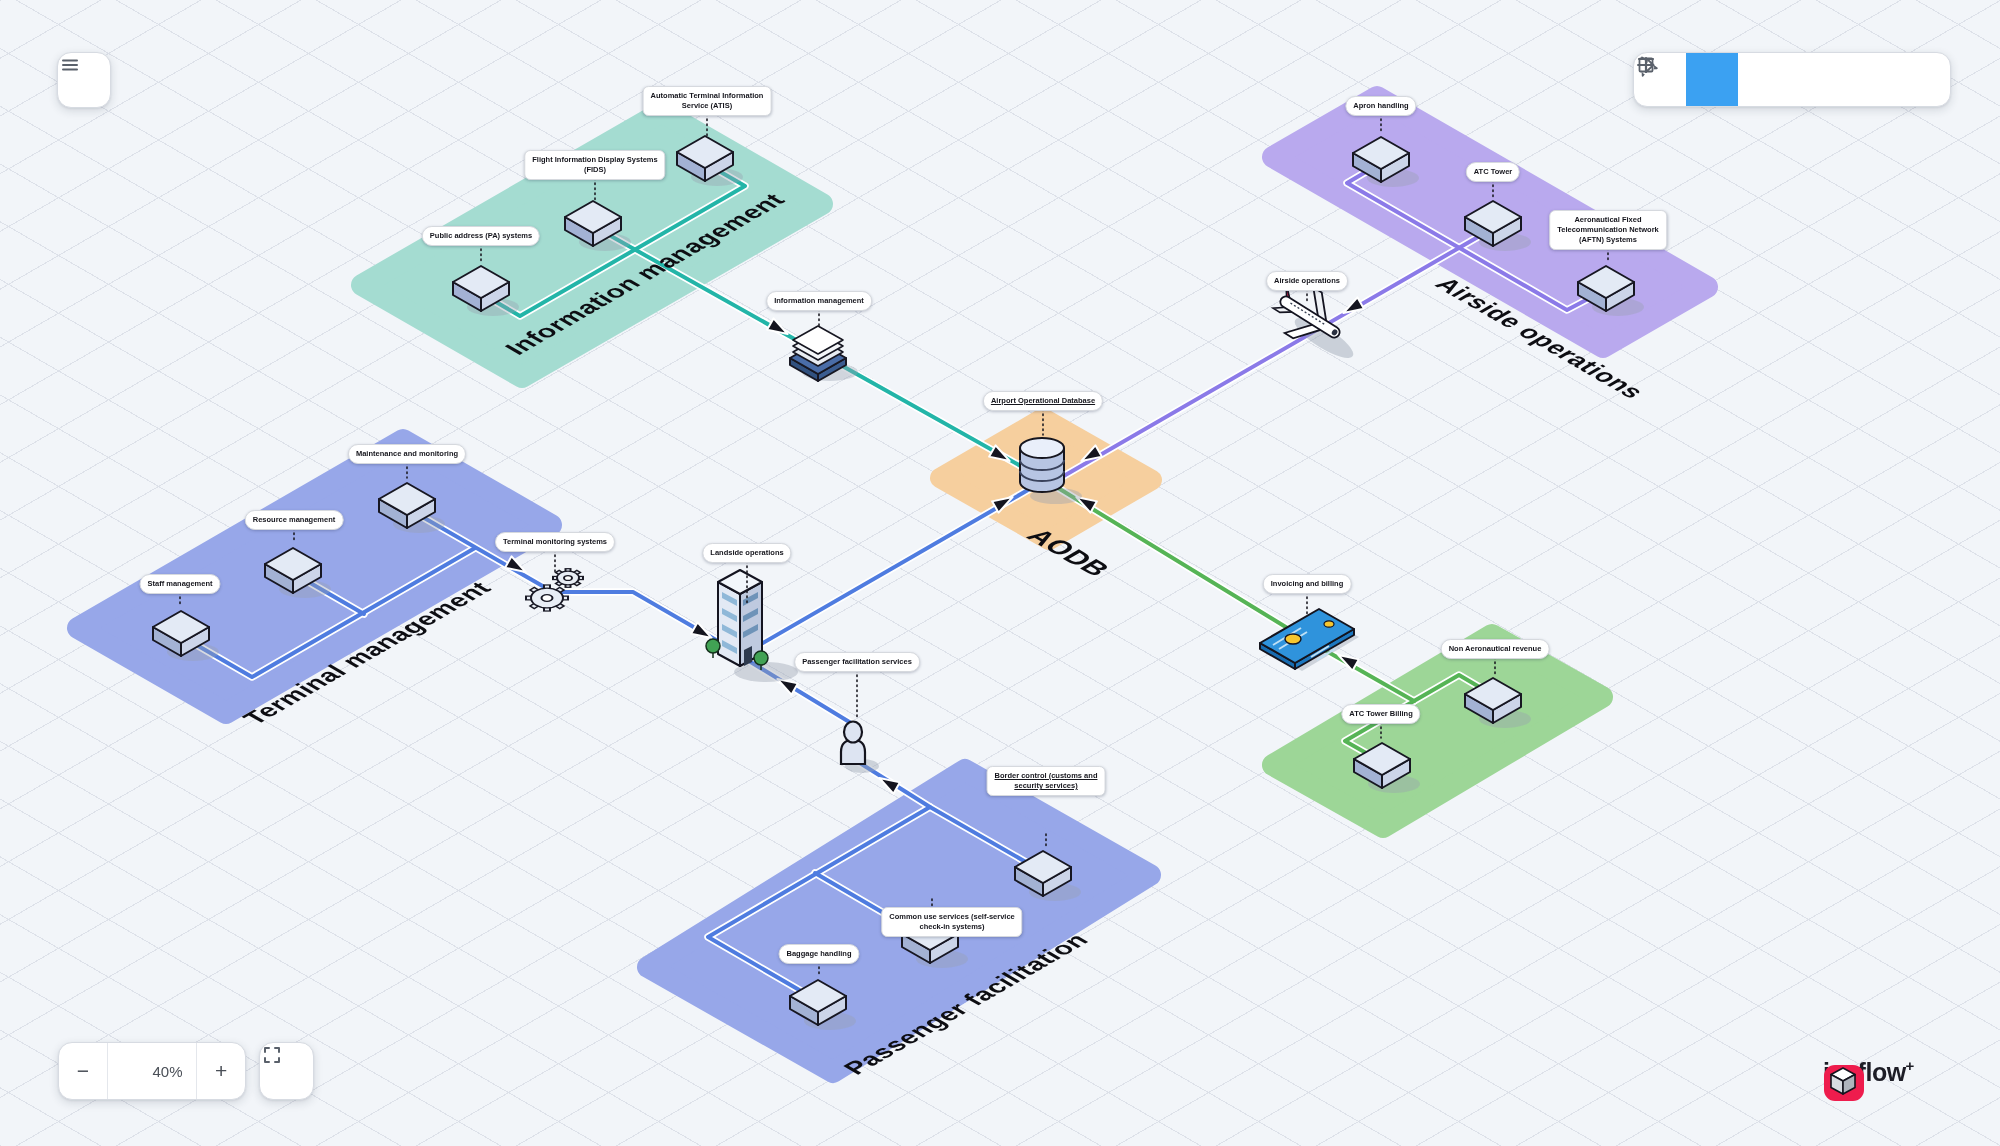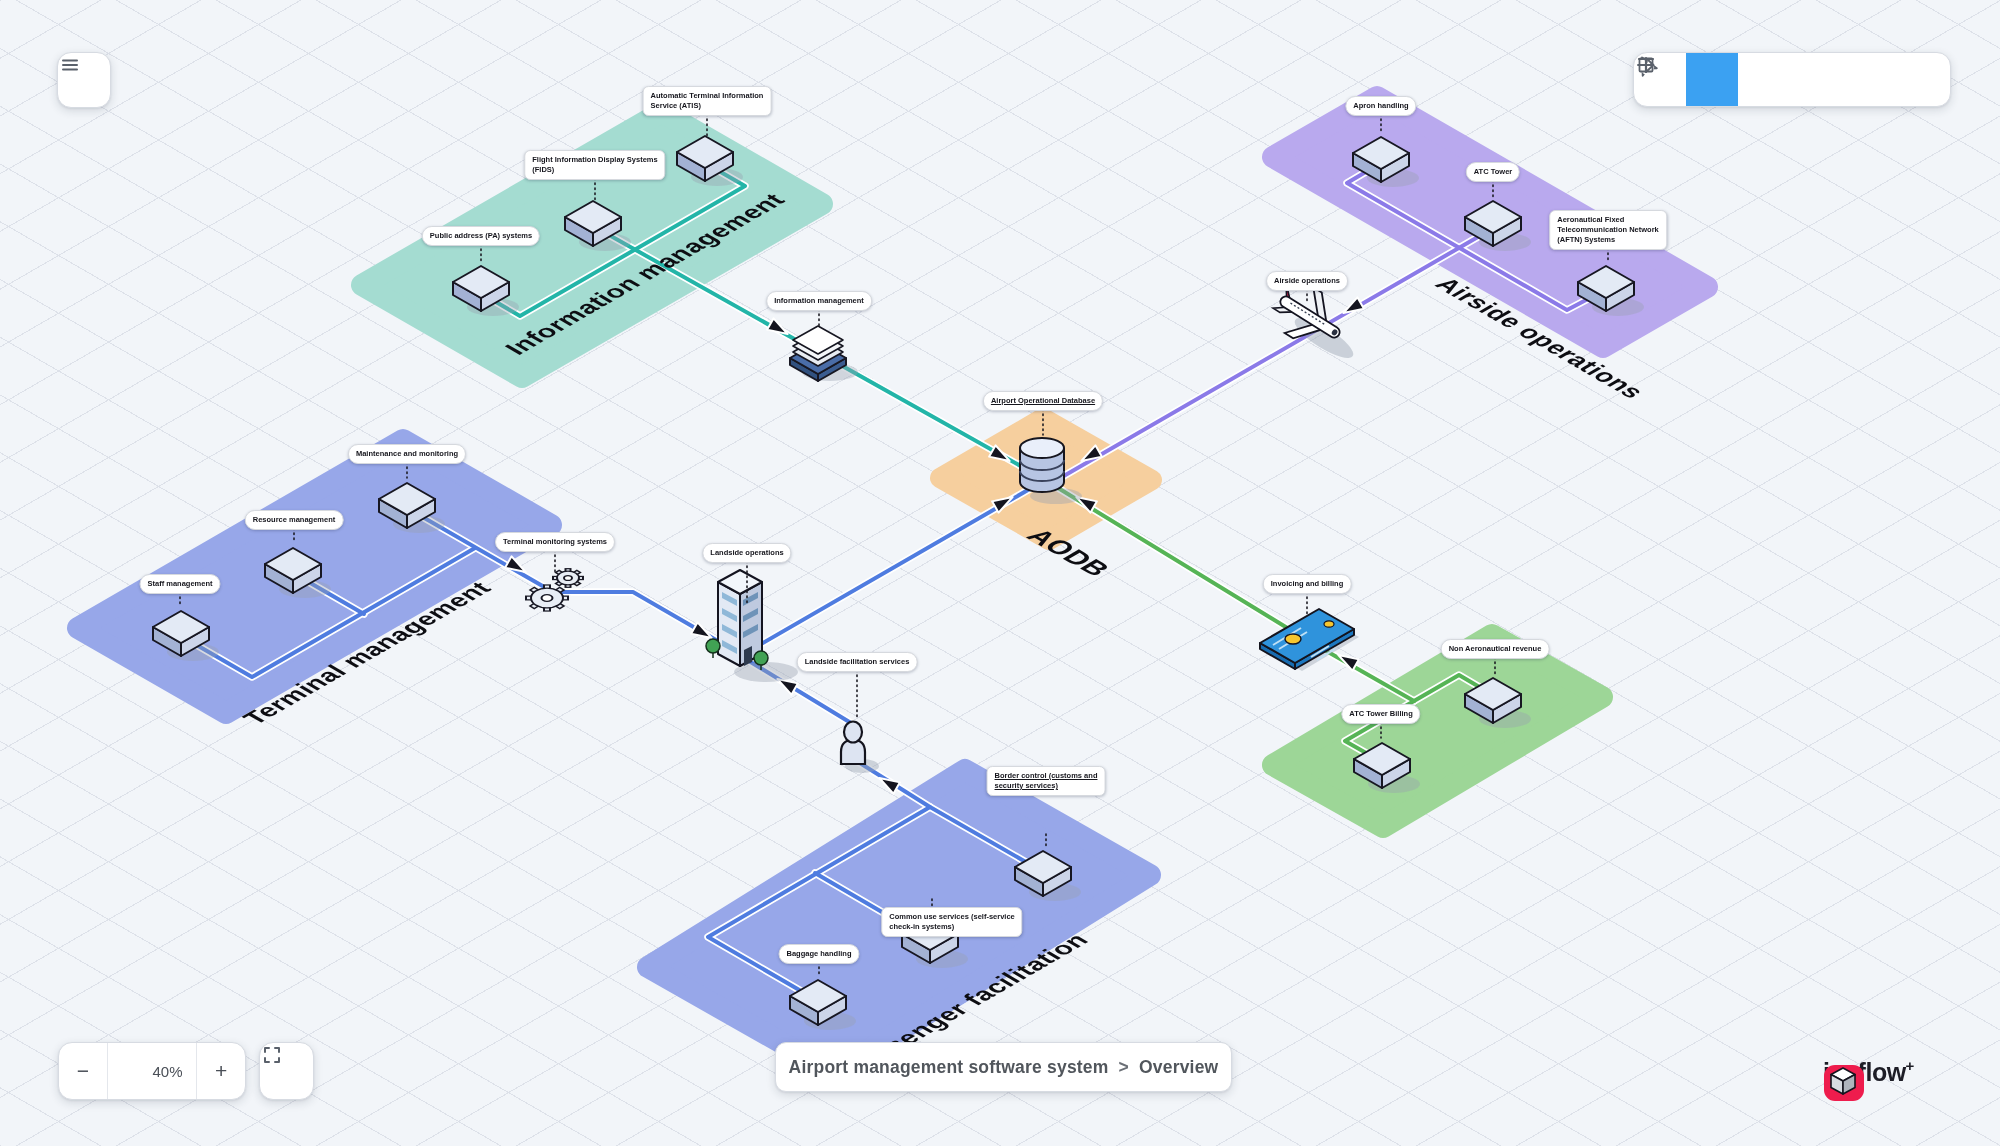--- a/index.html
+++ b/index.html
@@ -8,21 +8,21 @@
     background-color:#f2f5f9;
     background-image:
       repeating-linear-gradient(30deg,#dde1e9 0 1px,transparent 1px 50px),
       repeating-linear-gradient(150deg,#dde1e9 0 1px,transparent 1px 50px);
   }
   svg{position:absolute;left:0;top:0;z-index:10;}
   
   .card{position:absolute;z-index:30;transform:translateX(-50%);
     background:#fff;border:1px solid #d6d9de;border-radius:6px;
     padding:4px 7px;font-size:7.5px;font-weight:bold;line-height:10px;
-    color:#15151c;white-space:pre-line;text-align:left;
+    color:#15151c;white-space:pre-line;text-align:center;
     box-shadow:0 1px 3px rgba(40,50,80,.28);min-width:30px;}
   .card.c1{text-align:center;border-radius:10px;}
   
   .ztitle{position:absolute;z-index:25;transform-origin:0 0;color:#0d0d12;
     font-weight:bold;letter-spacing:.5px;white-space:nowrap;}
   .iso-up{transform:matrix(0.866,-0.5,0.866,0.5,0,0);}
   .iso-down{transform:matrix(0.866,0.5,-0.866,0.5,0,0);}
   .ztitle>span{display:inline-block;transform:translate(-50%,-50%);}
   
   .panel{position:absolute;z-index:50;background:#fff;border:1px solid #d7dbe2;border-radius:14px;
@@ -313,21 +313,21 @@
 <div class="card c1" style="left:1493px;top:162px;">ATC Tower</div>
 <div class="card" style="left:1608px;top:210px;">Aeronautical Fixed
 Telecommunication Network
 (AFTN) Systems</div>
 <div class="card c1" style="left:1307px;top:271px;">Airside operations</div>
 <div class="card c1" style="left:407px;top:444px;">Maintenance and monitoring</div>
 <div class="card c1" style="left:294px;top:510px;">Resource management</div>
 <div class="card c1" style="left:180px;top:574px;">Staff management</div>
 <div class="card c1" style="left:555px;top:532px;">Terminal monitoring systems</div>
 <div class="card c1" style="left:747px;top:543px;">Landside operations</div>
-<div class="card c1" style="left:857px;top:652px;">Landside facilitation services</div>
+<div class="card c1" style="left:857px;top:652px;">Passenger facilitation services</div>
 <div class="card" style="left:1046px;top:766px;text-decoration:underline;">Border control (customs and
 security services)</div>
 <div class="card" style="left:952px;top:871px;margin-top:36px;">Common use services (self-service
 check-in systems)</div>
 <div class="card c1" style="left:819px;top:944px;">Baggage handling</div>
 <div class="card c1" style="left:1043px;top:391px;text-decoration:underline;">Airport Operational Database</div>
 <div class="card c1" style="left:1307px;top:574px;">Invoicing and billing</div>
 <div class="card c1" style="left:1495px;top:639px;">Non Aeronautical revenue</div>
 <div class="card c1" style="left:1381px;top:704px;">ATC Tower Billing</div>
 
@@ -400,25 +400,20 @@
   <svg width="24" height="24" viewBox="0 0 24 24">
     <g stroke="#5a616b" stroke-width="2" stroke-linecap="round" stroke-linejoin="round" fill="none">
       <path d="M5,9 V5 H9"></path>
           <path d="M15,5 H19 V9"></path>
           <path d="M19,15 V19 H15"></path>
           <path d="M9,19 H5 V15"></path>
     </g>
   </svg>
 </div>
 
-<div class="panel" id="title-pill">
-  <span>Airport management software system</span>
-  <span class="sep">&gt;</span>
-  <span>Overview</span>
-</div>
 
 <div id="logo">
   <svg width="46" height="44" viewBox="0 0 46 44">
     <rect x="4" y="7" width="40" height="36" rx="11" fill="#ee1c4d"></rect>
     <g stroke="#15151f" stroke-width="1.6" stroke-linejoin="round" transform="translate(23,23)">
       <polygon points="0,-13 12,-6.5 0,0 -12,-6.5" fill="#ffffff"></polygon>
       <polygon points="-12,-6.5 0,0 0,13 -12,6.5" fill="#d8dce2"></polygon>
       <polygon points="0,0 12,-6.5 12,6.5 0,13" fill="#aeb4bd"></polygon>
     </g>
   </svg>

